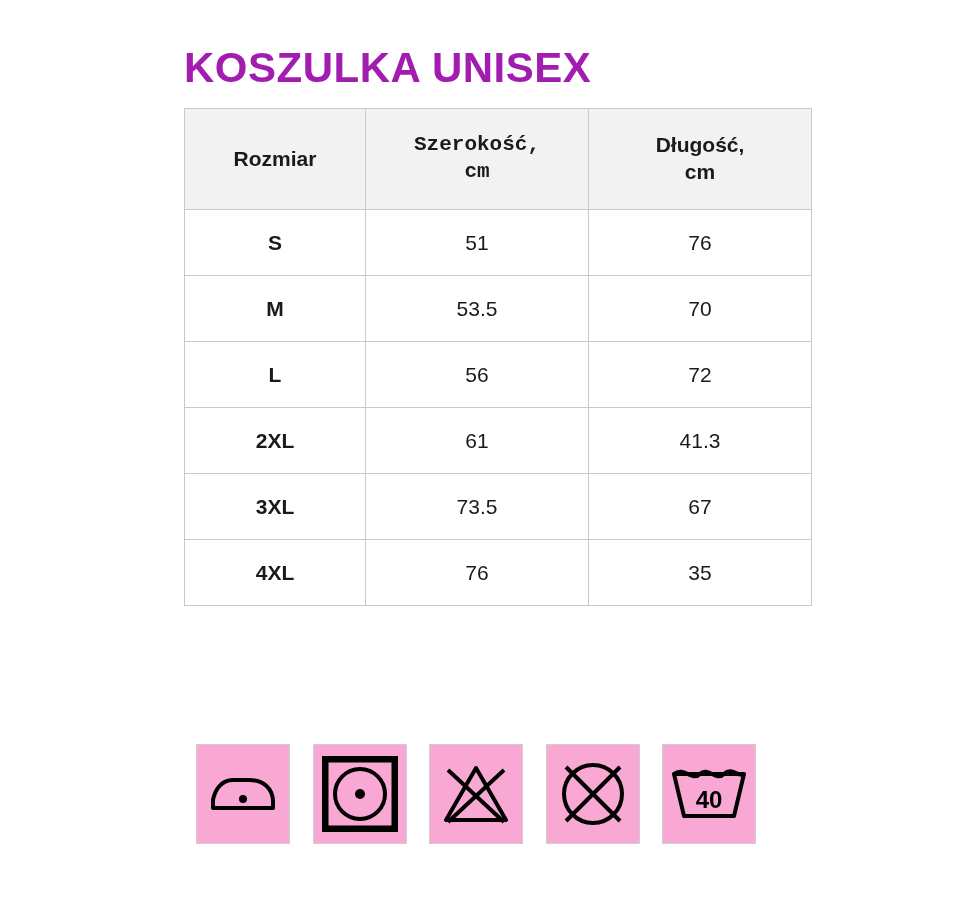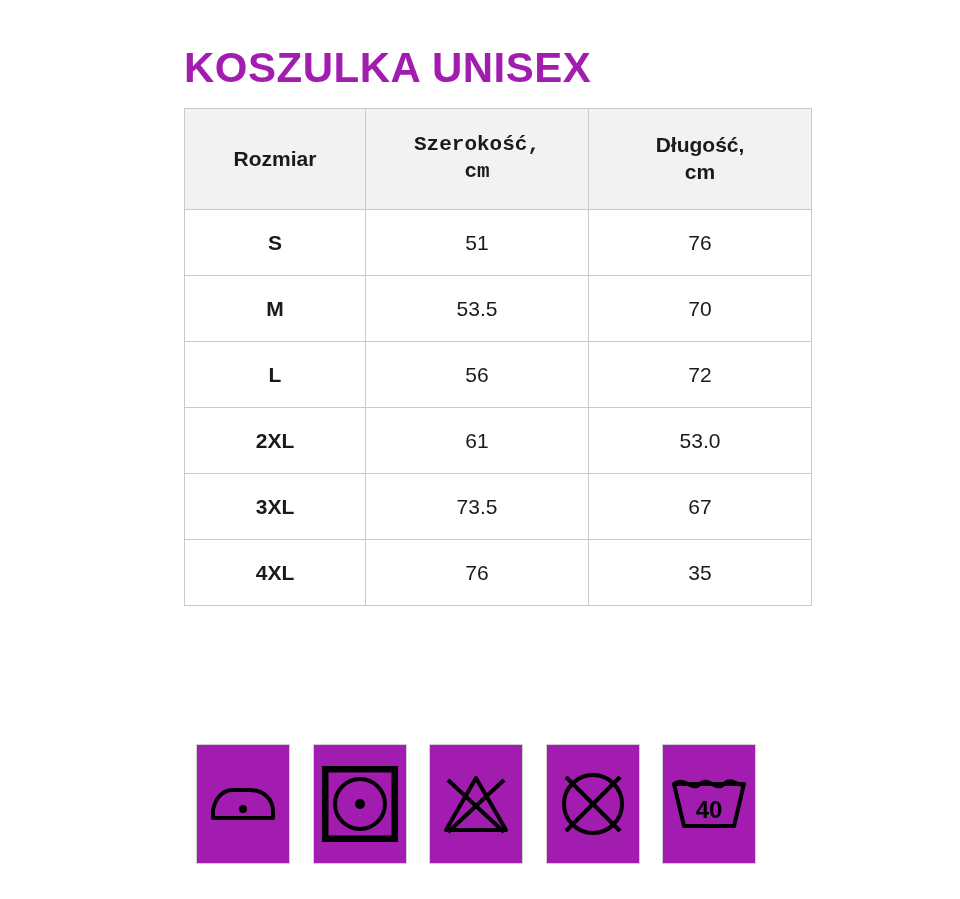--- a/index.html
+++ b/index.html
@@ -75,27 +75,27 @@
     position: absolute;
     left: 196px;
     top: 744px;
     width: 560px;
     display: flex;
     align-items: center;
     justify-content: space-between;
   }
   .care-icon {
     width: 94px;
-    height: 120px;
+    height: 100px;
     border: 1px solid #cfcfcf;
     box-sizing: border-box;
     display: flex;
     align-items: center;
     justify-content: center;
-    background: #a21caf;
+    background: #f9a8d4;
   }
   .care-icon svg {
     display: block;
   }
 </style>
 </head>
 <body>
 
 <div class="page">
 
@@ -127,21 +127,21 @@
         <td>70</td>
       </tr>
       <tr>
         <td class="size-cell">L</td>
         <td>56</td>
         <td>72</td>
       </tr>
       <tr>
         <td class="size-cell">2XL</td>
         <td>61</td>
-        <td>53.0</td>
+        <td>41.3</td>
       </tr>
       <tr>
         <td class="size-cell">3XL</td>
         <td>73.5</td>
         <td>67</td>
       </tr>
       <tr>
         <td class="size-cell">4XL</td>
         <td>76</td>
         <td>35</td>

